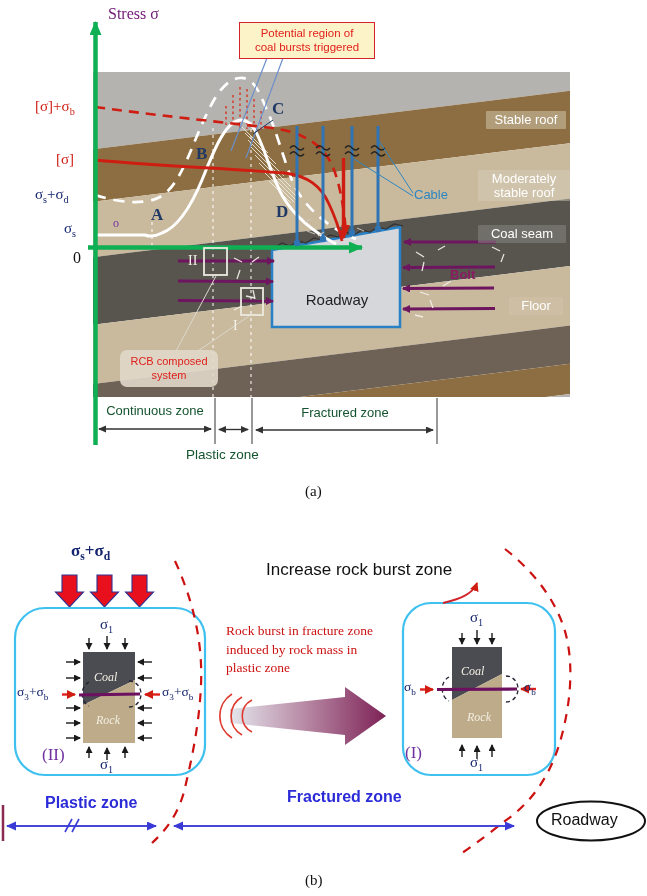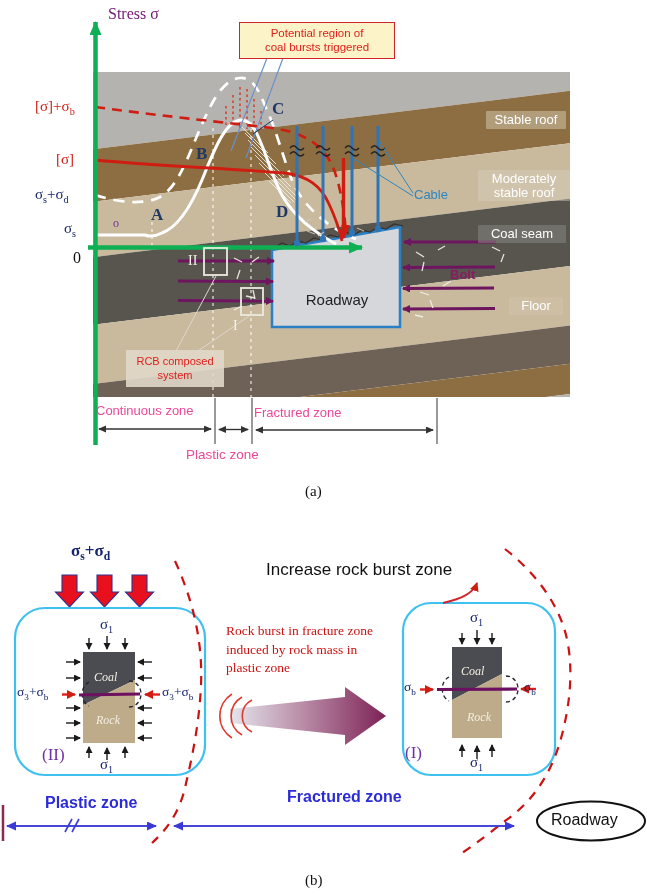--- a/index.html
+++ b/index.html
@@ -19,25 +19,25 @@
   .s6{top:380px;height:38px;background:#6e6257;}
   .s7{top:418px;height:30px;background:#8d6e42;}
   .s8{top:448px;height:74px;background:#b5b3b0;}
   svg.art{position:absolute;left:0;top:0;z-index:2;}
   .lbl{z-index:3;}
   .bandlab{color:#fff;font-size:13px;text-align:center;padding:2px 4px;border-radius:1px;margin-top:16px;}
   .serif{font-family:"Liberation Serif",serif;}
   .navy{color:#1f3864;}
   .red{color:#cf1d12;}
   .callout{position:absolute;z-index:3;background:#fdf3c8;border:1.6px solid #d2222a;
-           color:#e0201c;font-size:11.5px;text-align:center;padding:3px 16px;line-height:1.25;}
+           color:#e0201c;font-size:11.5px;text-align:center;padding:3px 6px;line-height:1.25;}
   .rcbbox{position:absolute;z-index:3;background:rgba(224,216,202,0.9);color:#e0201c;
           font-size:11px;text-align:center;padding:4px 5px;line-height:1.3;}
   .ptlabel{font-family:"Liberation Serif",serif;font-weight:bold;color:#1f3864;font-size:17px;}
-  .zonetxt{font-size:13px;color:#ec4899;text-align:left;}
+  .zonetxt{font-size:13px;color:#14532d;text-align:center;}
   .bluetxt{color:#2b2bd8;font-size:16px;font-weight:bold;}
   .sigma-big{font-family:"Liberation Serif",serif;color:#15256e;font-size:17px;font-weight:bold;}
   .sigma-med{font-family:"Liberation Serif",serif;color:#15256e;font-size:15px;}
   .blocktxt{font-family:"Liberation Serif",serif;font-style:italic;color:#f2eee2;font-size:12px;}
   .purptag{font-family:"Liberation Serif",serif;color:#7030a0;font-size:17px;}
   .rednote{font-family:"Liberation Serif",serif;color:#cc1111;font-size:13.5px;line-height:1.38;}
 </style>
 </head>
 <body>
 
@@ -325,21 +325,21 @@
   <div class="lbl bandlab" style="left:478px;top:209px;width:80px;background:rgba(130,128,124,0.6);"><span>Coal seam</span></div>
   <div class="lbl bandlab" style="left:509px;top:281px;width:46px;background:rgba(210,196,170,0.55);"><span>Floor</span></div>
 
   <div class="lbl" style="left:450px;top:268px;font-size:13px;font-weight:bold;color:#8b1b60;"><span>Bolt</span></div>
   <div class="lbl" style="left:414px;top:188px;font-size:13px;color:#2e86c1;"><span>Cable</span></div>
   <div class="lbl" style="left:302px;top:292px;width:70px;text-align:center;font-size:15px;color:#222;"><span>Roadway</span></div>
 
   <div class="lbl serif" style="left:188px;top:254px;font-size:14px;color:#f4f1e8;"><span>II</span></div>
   <div class="lbl serif" style="left:233px;top:319px;font-size:14px;color:#f4f1e8;"><span>I</span></div>
 
-  <div class="rcbbox" style="left:126px;top:350px;width:88px;">
+  <div class="rcbbox" style="left:120px;top:350px;width:88px;border-radius:7px;">
     <div>RCB composed</div>
     <div>system</div>
   </div>
 
   <div class="lbl zonetxt" style="left:96px;top:404px;width:118px;"><span>Continuous zone</span></div>
   <div class="lbl zonetxt" style="left:254px;top:406px;width:182px;"><span>Fractured zone</span></div>
   <div class="lbl zonetxt" style="left:186px;top:448px;font-size:13.5px;"><span>Plastic zone</span></div>
   <div class="lbl serif" style="left:305px;top:484px;font-size:15px;color:#111;"><span>(a)</span></div>
 
   <div class="lbl sigma-big" style="left:71px;top:542px;">

